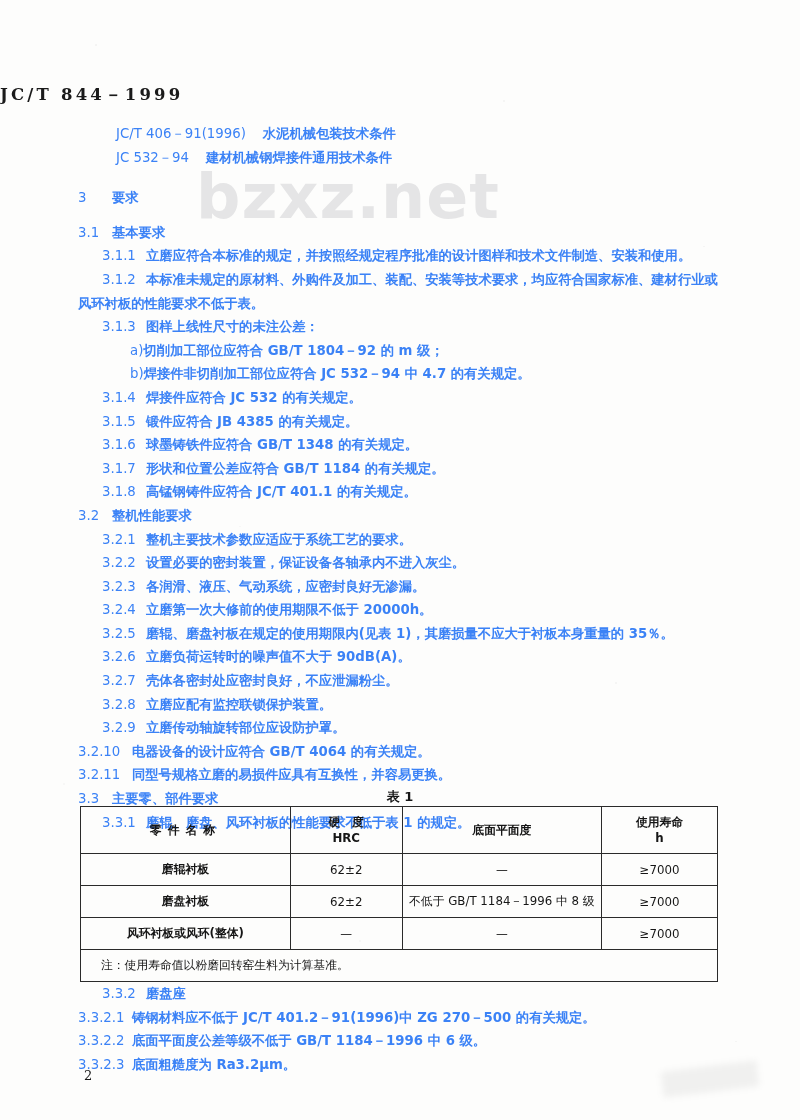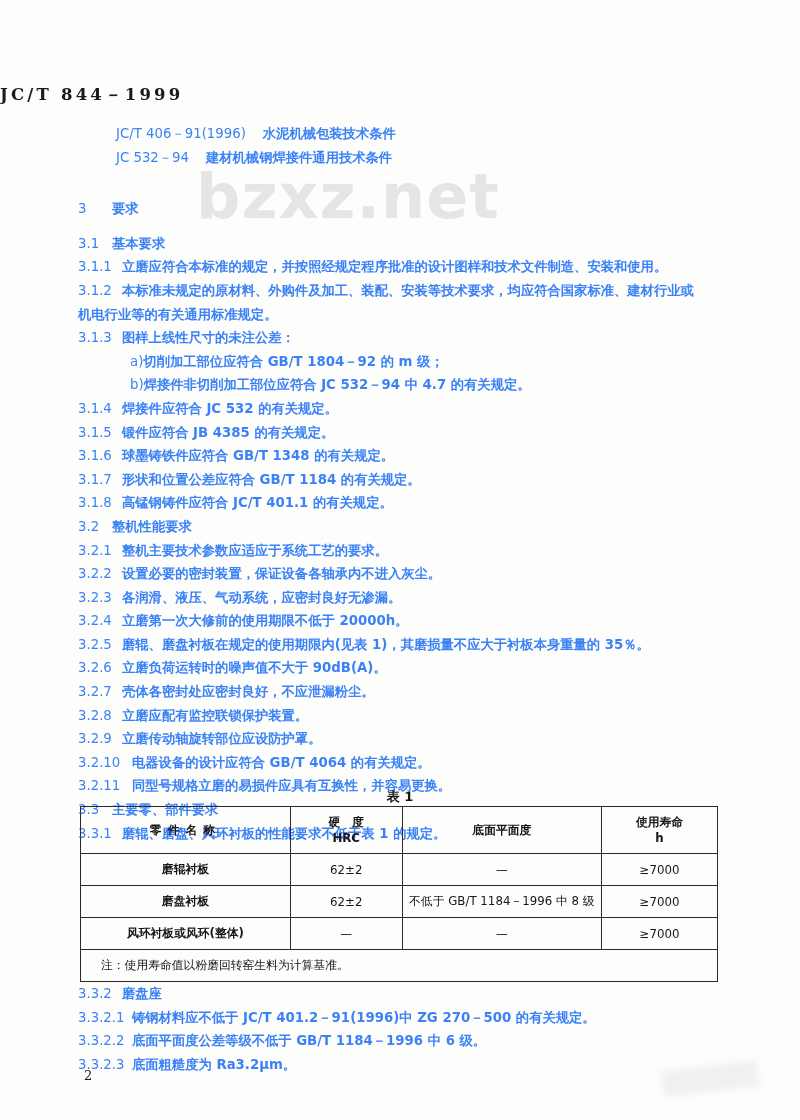--- a/index.html
+++ b/index.html
@@ -88,28 +88,28 @@
     font-size: 13.3px;
     line-height: 23.6px;
     color: #3b82f6;
     white-space: nowrap;
     font-family: "DejaVu Sans", "Liberation Sans", sans-serif;
   }
 
   .ind-1 { padding-left: 38px; }   
   .ind-2 { padding-left: 52px; }   
   .gap-s { margin-top: 11px; }
-  .gap-m { margin-top: 28px; }
+  .gap-m { margin-top: 17px; }
 
   .num {
     display: inline-block;
     font-family: "DejaVu Sans", "Liberation Sans", sans-serif;
   }
   .n2 { min-width: 34px; }
-  .n3 { min-width: 44px; }
+  .n3 { min-width: 44px; margin-left: 24px; }
   .n4 { min-width: 54px; }
   .heading { font-weight: bold; }
   .bd { font-weight: bold; }
 
   
   .table-caption {
     position: absolute;
     left: 0; top: 788px;
     width: 800px;
     text-align: center;
@@ -211,21 +211,21 @@
     </div>
 
     <div class="line">
       <span class="num n3">3.1.1</span><span class="bd">立磨应符合本标准的规定，并按照经规定程序批准的设计图样和技术文件制造、安装和使用。</span>
     </div>
 
     <div class="line">
       <span class="num n3">3.1.2</span><span class="bd">本标准未规定的原材料、外购件及加工、装配、安装等技术要求，均应符合国家标准、建材行业或</span>
     </div>
     <div class="line">
-      <span class="bd">机电行业等的有关通用标准规定。</span>
+      <span class="bd">风环衬板的性能要求不低于表。</span>
     </div>
 
     <div class="line">
       <span class="num n3">3.1.3</span><span class="bd">图样上线性尺寸的未注公差：</span>
     </div>
 
     <div class="line ind-2">
       <span>a)</span><span class="bd">切削加工部位应符合 GB/T 1804－92 的 m 级；</span>
     </div>
     <div class="line ind-2">

